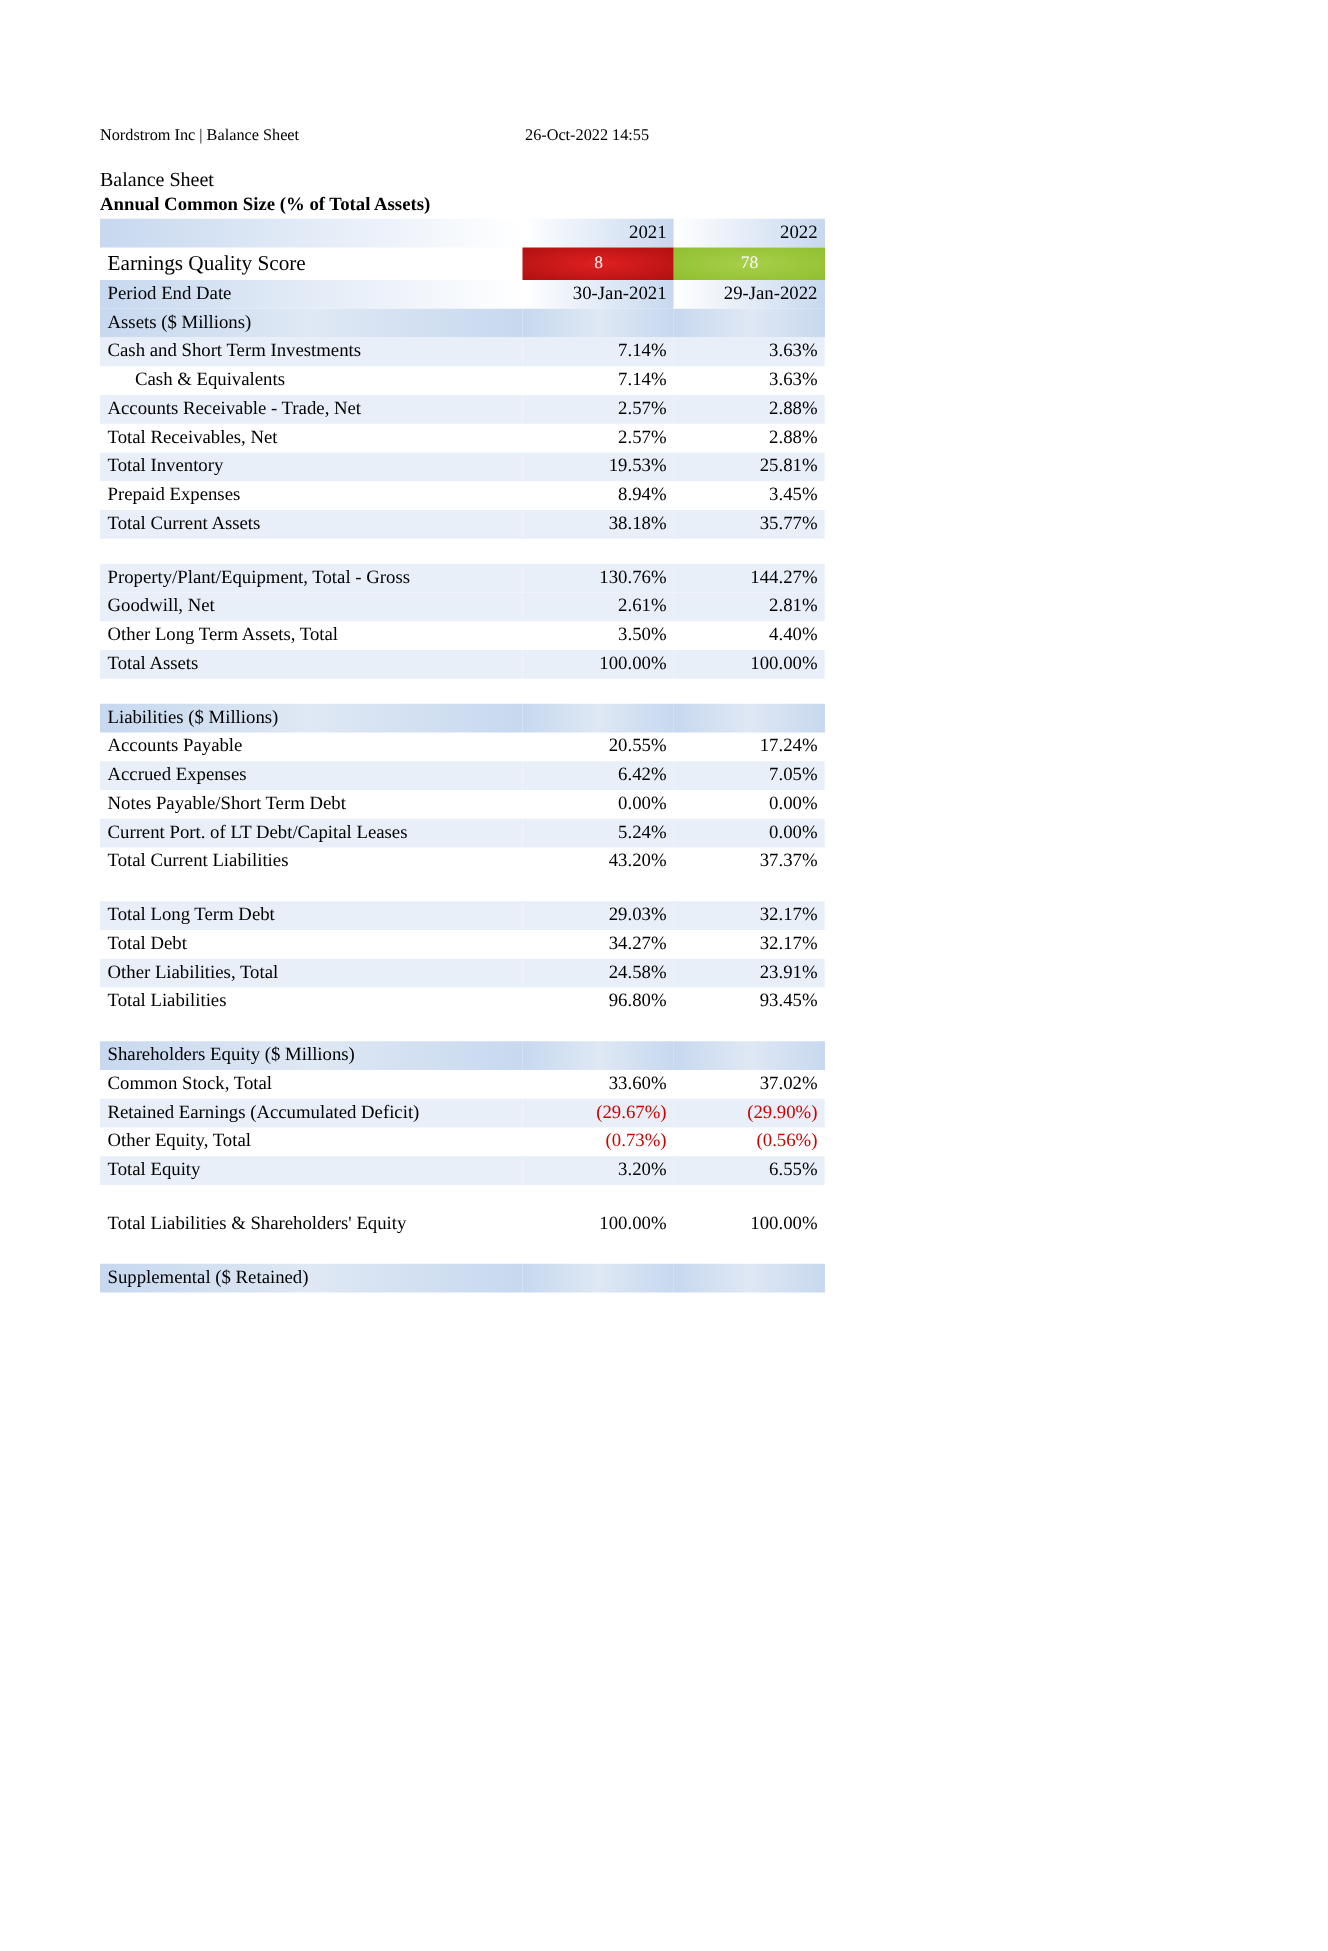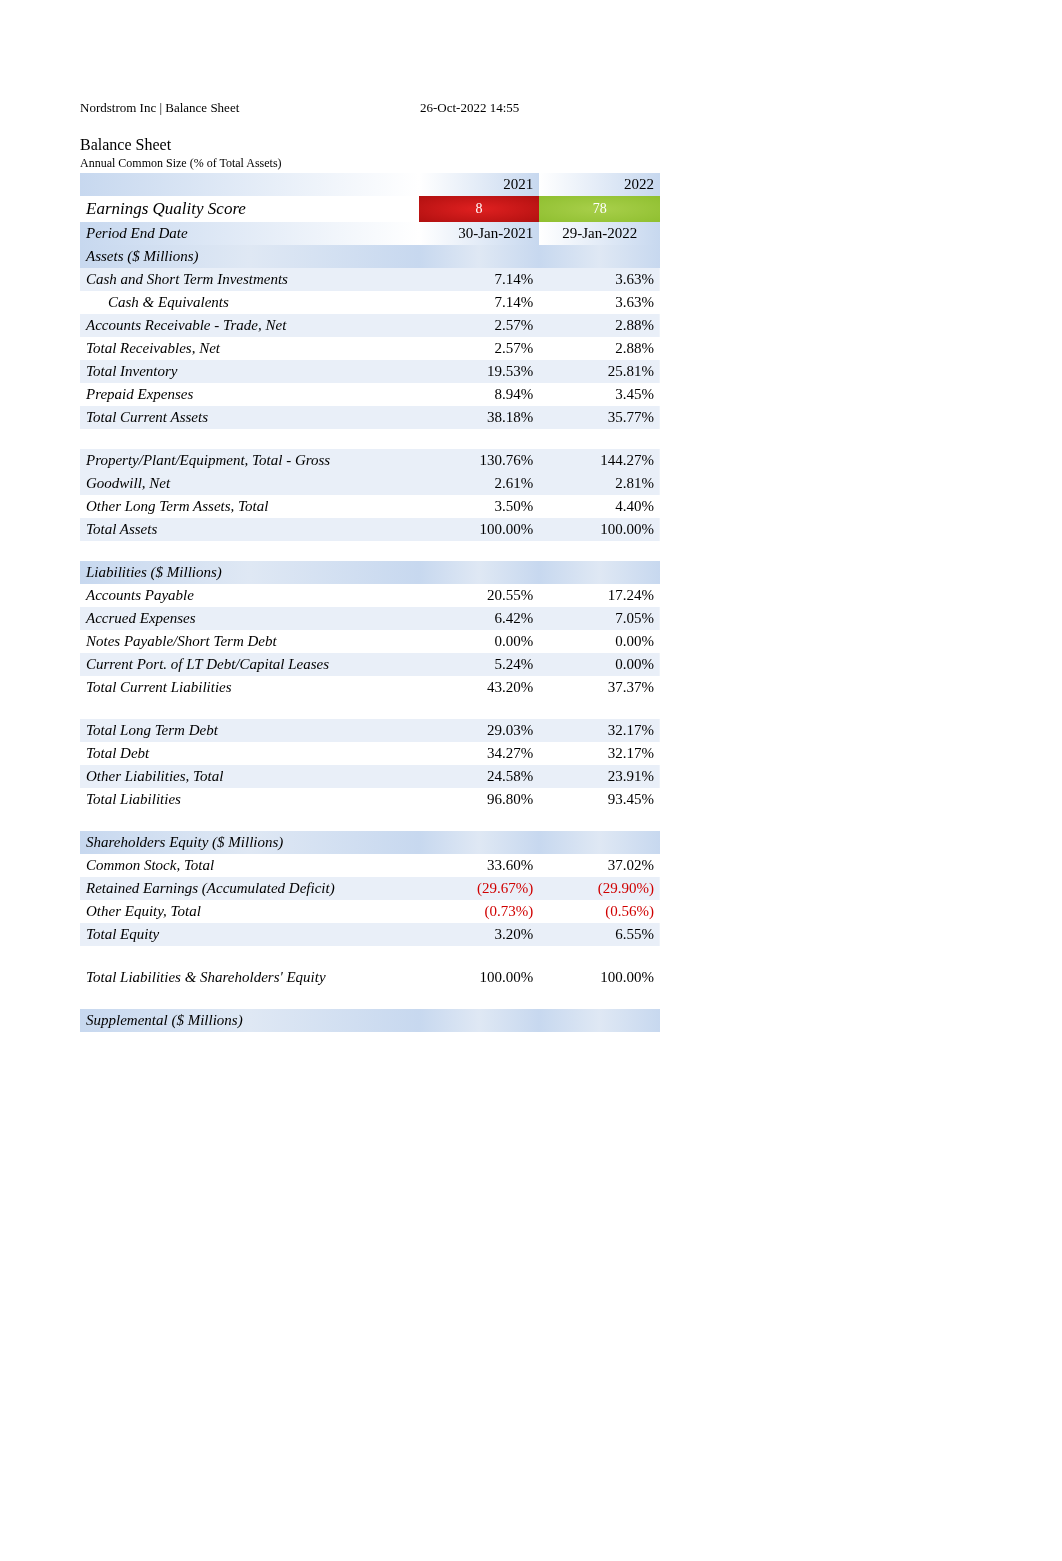--- a/index.html
+++ b/index.html
@@ -12,28 +12,28 @@
     width: 1062px;
     box-sizing: border-box;
   }
   .header-row {
     display: flex;
     font-size: 13px;
   }
   .header-left { width: 340px; }
   .header-right { }
   .title { font-size: 16px; margin-bottom: 2px; margin-top: 20px; }
-  .subtitle { font-size: 12px; margin-bottom: 2px; }
+  .subtitle { font-size: 15px; margin-bottom: 2px; font-weight: bold; }
 
   table {
     border-collapse: collapse;
     width: 580px;
   }
   td { padding: 3px 6px; vertical-align: middle; }
-  .col-label { width: 340px; text-align: left; font-style: italic; }
+  .col-label { width: 340px; text-align: left; }
   .col-val { width: 120px; text-align: right; }
 
   
   .grad-blue-lr {
     background: linear-gradient(to right, #c7d8ef 0%, #ffffff 100%);
   }
   .grad-blue-rl {
     background: linear-gradient(to left, #c7d8ef 0%, #ffffff 100%);
     text-align: right;
   }
@@ -86,21 +86,21 @@
 
   <tr>
     <td class="col-label" style="font-size:17px;">Earnings Quality Score</td>
     <td class="score-cell score-red">8</td>
     <td class="score-cell score-green">78</td>
   </tr>
 
   <tr>
     <td class="col-label period-end-label grad-blue-lr">Period End Date</td>
     <td class="col-val grad-blue-rl" style="text-align:right;">30-Jan-2021</td>
-    <td class="col-val grad-blue-rl" style="text-align:center;">29-Jan-2022</td>
+    <td class="col-val grad-blue-rl" style="text-align:right;">29-Jan-2022</td>
   </tr>
 
   <tr>
     <td class="col-label section-hdr">Assets ($ Millions)</td>
     <td class="col-val section-hdr"></td>
     <td class="col-val section-hdr"></td>
   </tr>
 
   <tr class="alt">
     <td class="col-label">Cash and Short Term Investments</td>
@@ -273,18 +273,18 @@
     <td class="col-val">100.00%</td>
   </tr>
 
   <tr class="spacer">
         <td></td>
         <td></td>
         <td></td>
       </tr>
 
   <tr>
-    <td class="col-label section-hdr">Supplemental ($ Millions)</td>
+    <td class="col-label section-hdr">Supplemental ($ Retained)</td>
     <td class="col-val section-hdr"></td>
     <td class="col-val section-hdr"></td>
   </tr>
 </tbody>
   </table>
 
 </body></html>

